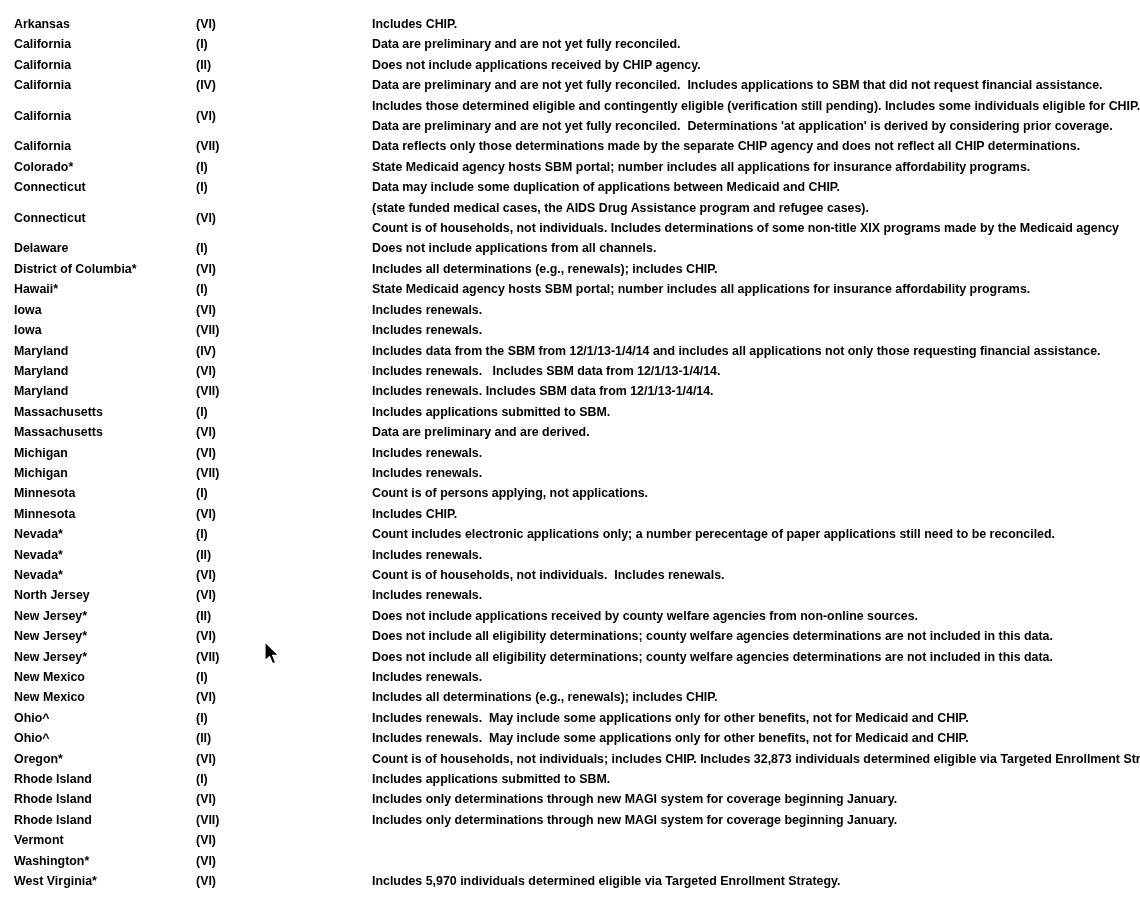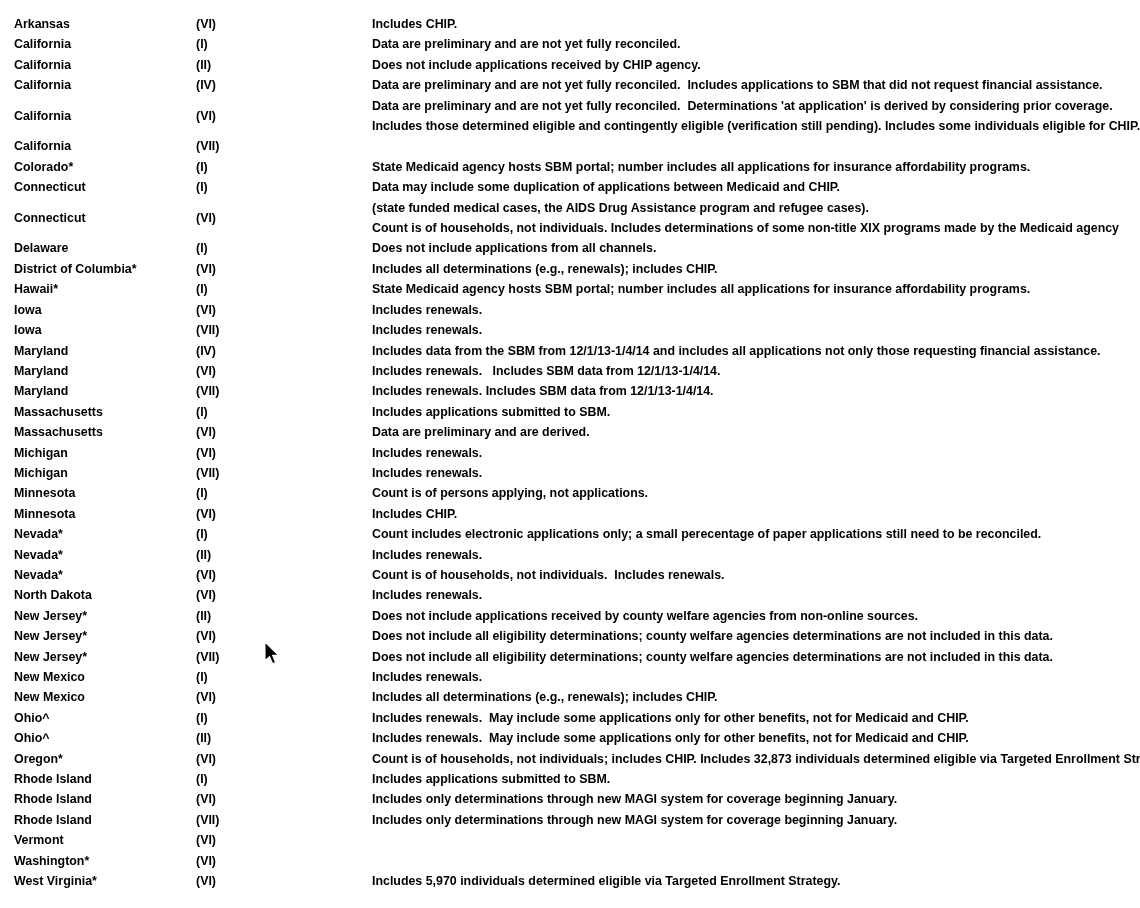--- a/index.html
+++ b/index.html
@@ -87,28 +87,31 @@
     <div class="col-code">(IV)</div>
     <div class="col-note">
       <div class="note-line">Data are preliminary and are not yet fully reconciled.  Includes applications to SBM that did not request financial assistance.</div>
     </div>
   </div>
 
   <div class="row">
     <div class="col-state">California</div>
     <div class="col-code">(VI)</div>
     <div class="col-note">
-      <div class="note-line">Data are preliminary and are not yet fully reconciled.  Determinations 'at application' is derived by considering prior coverage.</div>
-    <div class="note-line">Includes those determined eligible and contingently eligible (verification still pending). Includes some individuals eligible for CHIP.</div>
+      <div class="note-line">Includes those determined eligible and contingently eligible (verification still pending). Includes some individuals eligible for CHIP.</div>
+    <div class="note-line">Data are preliminary and are not yet fully reconciled.  Determinations 'at application' is derived by considering prior coverage.</div>
       </div>
   </div>
 
   <div class="row">
     <div class="col-state">California</div>
     <div class="col-code">(VII)</div>
+    <div class="col-note">
+      <div class="note-line">Data reflects only those determinations made by the separate CHIP agency and does not reflect all CHIP determinations.</div>
+    </div>
   </div>
 
   <div class="row">
     <div class="col-state">Colorado*</div>
     <div class="col-code">(I)</div>
     <div class="col-note">
       <div class="note-line">State Medicaid agency hosts SBM portal; number includes all applications for insurance affordability programs.</div>
     </div>
   </div>
 
@@ -238,42 +241,42 @@
     <div class="col-code">(VI)</div>
     <div class="col-note">
       <div class="note-line">Includes CHIP.</div>
     </div>
   </div>
 
   <div class="row">
     <div class="col-state">Nevada*</div>
     <div class="col-code">(I)</div>
     <div class="col-note">
-      <div class="note-line">Count includes electronic applications only; a small perecentage of paper applications still need to be reconciled.</div>
+      <div class="note-line">Count includes electronic applications only; a number perecentage of paper applications still need to be reconciled.</div>
     </div>
   </div>
 
   <div class="row">
     <div class="col-state">Nevada*</div>
     <div class="col-code">(II)</div>
     <div class="col-note">
       <div class="note-line">Includes renewals.</div>
     </div>
   </div>
 
   <div class="row">
     <div class="col-state">Nevada*</div>
     <div class="col-code">(VI)</div>
     <div class="col-note">
       <div class="note-line">Count is of households, not individuals.  Includes renewals.</div>
     </div>
   </div>
 
   <div class="row">
-    <div class="col-state">North Dakota</div>
+    <div class="col-state">North Jersey</div>
     <div class="col-code">(VI)</div>
     <div class="col-note">
       <div class="note-line">Includes renewals.</div>
     </div>
   </div>
 
   <div class="row">
     <div class="col-state">New Jersey*</div>
     <div class="col-code">(II)</div>
     <div class="col-note">

